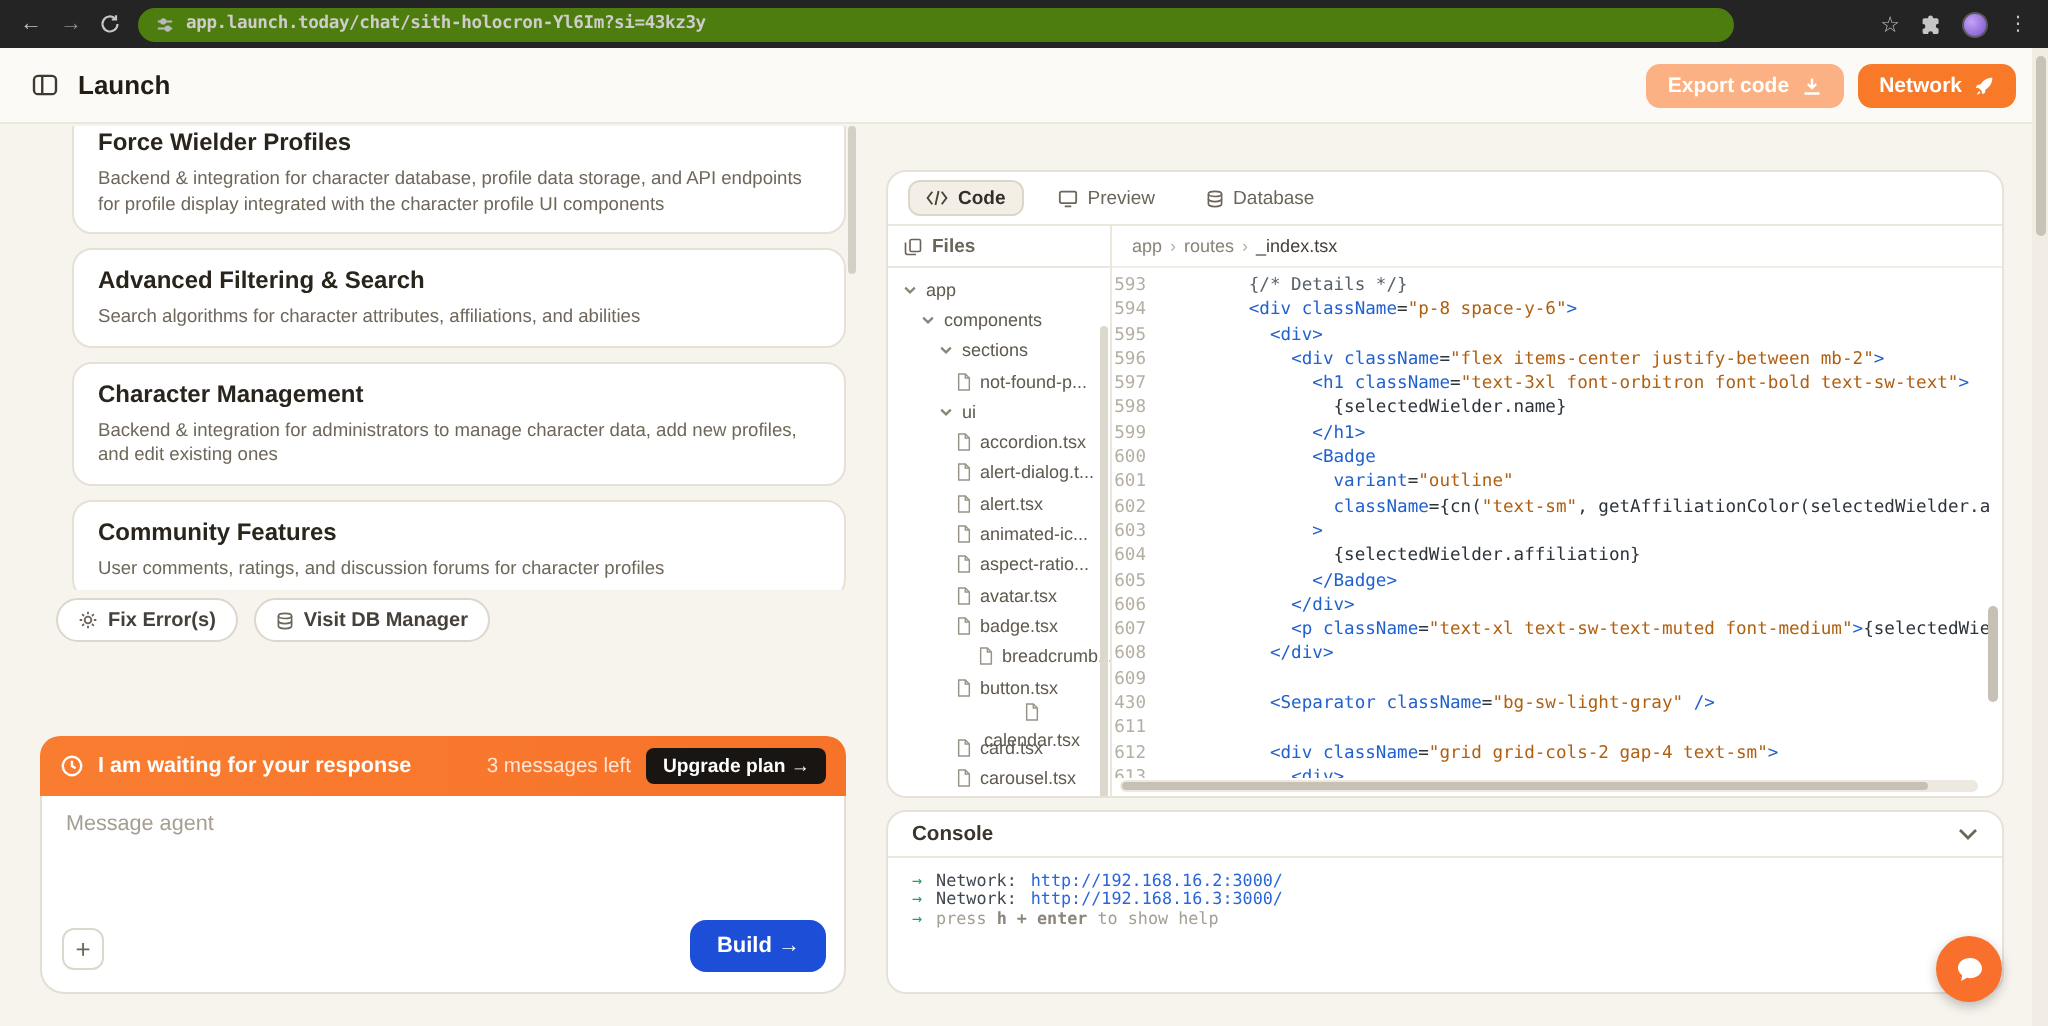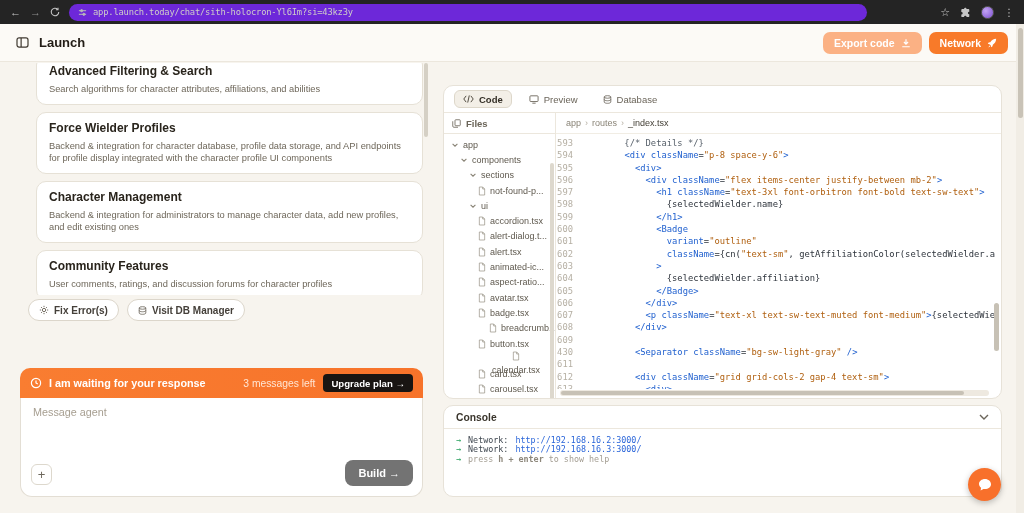--- a/index.html
+++ b/index.html
@@ -4,21 +4,21 @@
 <style>
   * { margin:0; padding:0; box-sizing:border-box; }
   html,body { background:#e8e4dc; }
   body { font-family:"Liberation Sans", sans-serif; }
   #screen { position:relative; width:1024px; height:513px; background:#f7f4ee; overflow:hidden; }
 
   
   .chrome { position:absolute; top:0; left:0; width:100%; height:24px; background:#242424; display:flex; align-items:center; gap:9px; padding:0 10px; }
   .nav-btn { color:#c6c6c6; font-size:11px; line-height:1; cursor:default; }
   .nav-btn.dim { color:#8f8f8f; }
-  .url-pill { flex:1; max-width:798px; height:17px; background:#6d28d9; border-radius:9px; display:flex; align-items:center; gap:6px; padding:0 9px; }
+  .url-pill { flex:1; max-width:798px; height:17px; background:#4d7c0f; border-radius:9px; display:flex; align-items:center; gap:6px; padding:0 9px;font-weight:bold; }
   .url-text { color:#cfcdc9; font-size:8.8px; font-family:"DejaVu Sans Mono", monospace; letter-spacing:-0.2px; white-space:nowrap; overflow:hidden; }
   .chrome-right { display:flex; align-items:center; gap:10px; margin-left:auto; }
   .star { color:#c6c6c6; font-size:11px; }
   .avatar-dot { width:13px; height:13px; border-radius:50%; background:radial-gradient(circle at 35% 35%, #c4a4f4, #7c4fd0); border:1px solid #5a5a5a; }
   .kebab { color:#c6c6c6; font-size:10px; letter-spacing:0; }
 
   
   .app-header { position:absolute; top:24px; left:0; width:100%; height:38px; background:#fcfaf6; border-bottom:1px solid #ece7dd; display:flex; align-items:center; padding:0 16px; gap:10px; }
   .app-title { font-size:13px; font-weight:700; color:#221c15; }
   .header-actions { margin-left:auto; display:flex; gap:7px; }
@@ -37,21 +37,21 @@
   .pill { display:inline-flex; align-items:center; gap:5px; height:22px; padding:0 10px; background:#fff; border:1px solid #dcd6cb; border-radius:11px; font-size:10px; color:#45403a; font-weight:600; cursor:pointer; font-family:"Liberation Sans",sans-serif; }
   .banner { position:absolute; top:305px; left:0; right:0; height:30px; background:linear-gradient(90deg,#f97d31,#f7732a); border-radius:10px 10px 0 0; display:flex; align-items:center; padding:0 10px; gap:7px; }
   .banner-status { font-size:10.8px; font-weight:700; color:#fff; }
   .banner-right { margin-left:auto; display:flex; align-items:center; gap:8px; }
   .banner-quota { font-size:10.3px; color:#ffe6d4; }
   .upgrade-btn { height:18px; padding:0 8px; background:#191512; border:none; border-radius:4px; color:#fff; font-size:9.6px; font-weight:600; display:inline-flex; align-items:center; cursor:pointer; font-family:"Liberation Sans",sans-serif; }
   .composer { position:absolute; top:335px; left:0; right:0; bottom:0; background:#fff; border:1px solid #e3ded4; border-top:none; border-radius:0 0 12px 12px; }
   .composer-input { position:absolute; top:8px; left:12px; right:12px; border:none; outline:none; font-size:10.8px; color:#3a352d; background:transparent; font-family:"Liberation Sans",sans-serif; }
   .composer-input::placeholder { color:#a69e90; }
   .add-btn { position:absolute; left:10px; bottom:11px; width:21px; height:21px; background:#fff; border:1px solid #ddd8cd; border-radius:6px; color:#6d675c; font-size:13px; line-height:1; display:flex; align-items:center; justify-content:center; cursor:pointer; }
-  .build-btn { position:absolute; right:9px; bottom:10px; height:26px; padding:0 13px; background:#737373; border:none; border-radius:8px; color:#fff; font-size:11px; font-weight:700; display:inline-flex; align-items:center; gap:4px; cursor:pointer; font-family:"Liberation Sans",sans-serif; }
+  .build-btn { position:absolute; right:9px; bottom:10px; height:26px; padding:0 13px; background:#1d4ed8; border:none; border-radius:8px; color:#fff; font-size:11px; font-weight:700; display:inline-flex; align-items:center; gap:4px; cursor:pointer; font-family:"Liberation Sans",sans-serif; }
   .chat-vscroll { position:absolute; left:424px; top:63px; width:4px; height:74px; background:#d5d0c5; border-radius:2px; }
 
   
   .workspace { position:absolute; left:443px; top:85px; width:559px; }
   .editor-card { position:relative; height:314px; background:#fff; border:1px solid #e7e2d8; border-radius:10px; overflow:hidden; }
   .tabbar { height:27px; border-bottom:1px solid #ece7dd; display:flex; align-items:center; gap:9px; padding:0 10px; }
   .tab { display:inline-flex; align-items:center; gap:5px; height:18px; padding:0 8px; border-radius:6px; font-size:9.5px; color:#6b655a; cursor:pointer; }
   .tab.active { background:#f3efe7; border:1px solid #ddd7ca; color:#332e26; font-weight:600; }
   .editor-body { position:absolute; top:27px; bottom:0; left:0; right:0; display:flex; }
   .files-panel { position:relative; width:112px; border-right:1px solid #ece7dd; flex:none; }
@@ -157,26 +157,26 @@
               <path d="M11 1C8 1 5.5 2.5 4 5l-2 .4L1 7l2 .4L4.6 9 5 11l1.6-1 .4-2C9.5 6.5 11 4 11 1zM3 9l-1.4 2.4L4 10z"></path>
             </svg>
         </span>
       </button>
     </div>
   </div>
 
   <div class="chat-panel">
     <div class="cards-clip">
       <div class="card">
+        <h3>Force Wielder Profiles</h3>
+        <p>Backend &amp; integration for character database, profile data storage, and API endpoints for profile display integrated with the character profile UI components</p>
+      </div>
+      <div class="card">
         <h3>Advanced Filtering &amp; Search</h3>
         <p>Search algorithms for character attributes, affiliations, and abilities</p>
-      </div>
-      <div class="card">
-        <h3>Force Wielder Profiles</h3>
-        <p>Backend &amp; integration for character database, profile data storage, and API endpoints for profile display integrated with the character profile UI components</p>
       </div>
       <div class="card">
         <h3>Character Management</h3>
         <p>Backend &amp; integration for administrators to manage character data, add new profiles, and edit existing ones</p>
       </div>
       <div class="card">
         <h3>Community Features</h3>
         <p>User comments, ratings, and discussion forums for character profiles</p>
       </div>
     </div>

